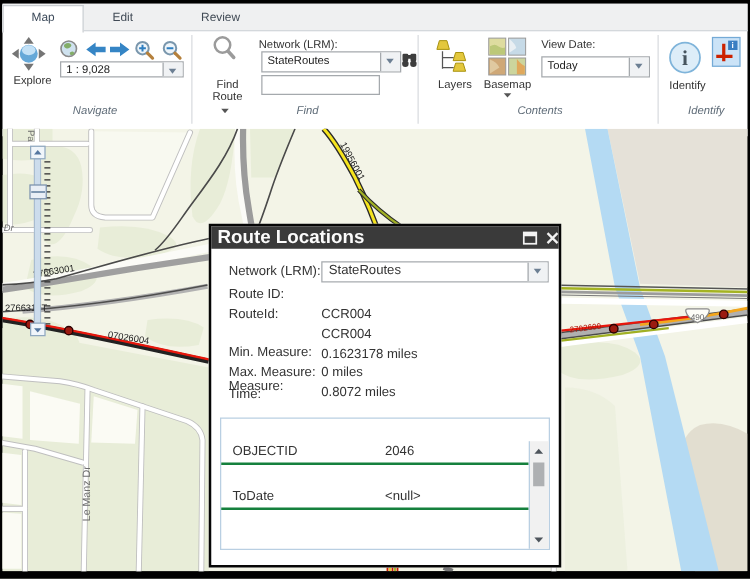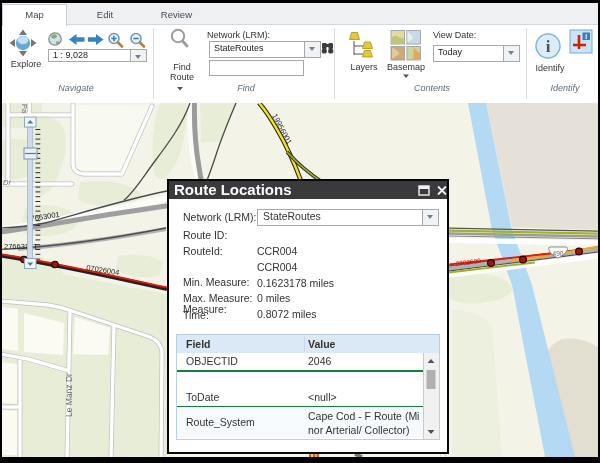--- a/index.html
+++ b/index.html
@@ -26,21 +26,21 @@
 .trow{position:absolute;left:0;width:246px;line-height:17px;border-bottom:2px solid #15803d;}
 .tc2{position:absolute;left:131px;top:0;}
 #scroll{position:absolute;right:0;top:18px;width:15px;bottom:0;background:#f1f1f1;border-left:1px solid #b9cfe2;}
 </style>
 </head>
 <body>
 
 <div id="ribbon">
   <div id="tabbar"></div>
   <div id="tabMap">Map</div>
-  <div class="tab" style="left:88px;width:30px;text-align:center;">Edit</div>
+  <div class="tab" style="left:88px;width:30px;">Edit</div>
   <div class="tab" style="left:146px;width:44px;text-align:right;">Review</div>
 
   <svg width="596" height="100" viewBox="2 3 596 100" style="position:absolute;left:0;top:0">
 
     <g fill="#757575">
       <path d="M23,29.5 L27,35 L19,35 Z"></path>
       <path d="M23,56.5 L27,51 L19,51 Z"></path>
       <path d="M9.5,43 L15,39 L15,47 Z"></path>
       <path d="M36.5,43 L31,39 L31,47 Z"></path>
     </g>
@@ -299,37 +299,28 @@
     <div class="fv" style="top:64px;">CCR004</div>
   <div class="fl" style="top:80px;margin-top:42px;">Measure:</div>
     <div class="fv" style="top:80px;">0.1623178 miles</div>
   <div class="fl" style="top:95px;">Min. Measure:</div>
     <div class="fv" style="top:95px;">0 miles</div>
   <div class="fl" style="top:111px;">Max. Measure:</div>
     <div class="fv" style="top:111px;">0.8072 miles</div>
   <div class="fl" style="top:128px;">Time:</div>
 
   <div id="tbl">
-    <div id="thead">
-        <span style="position:absolute;left:9px;">Field</span>
-        <span class="tc2">Value</span>
-        <span style="position:absolute;left:127px;top:2px;bottom:2px;width:1px;background:#c2d8ec;"></span>
-      </div>
     <div class="trow" style="top:18px;height:17px;">
         <span style="position:absolute;left:9px;">OBJECTID</span>
         <span class="tc2">2046</span>
       </div>
     <div class="trow" style="top:54px;height:17px;">
         <span style="position:absolute;left:9px;">ToDate</span>
         <span class="tc2">&lt;null&gt;</span>
       </div>
-    <div class="trow" style="top:72px;height:31px;background:#f6fafd;border-bottom:none;">
-        <span style="position:absolute;left:9px;top:7px;">Route_System</span>
-        <span class="tc2" style="line-height:14px;top:2px;">Cape Cod - F Route (Mi<br>nor Arterial/ Collector)</span>
-      </div>
     <div id="scroll">
       <svg width="15" height="86" viewBox="0 0 15 86">
         <path d="M7,6 l3.5,4 h-7 z" fill="#4e555c"></path>
         <rect x="2.5" y="17" width="9" height="19" fill="#aeb0b2"></rect>
         <path d="M7,81 l3.5,-4 h-7 z" fill="#4e555c"></path>
       </svg>
     </div>
   </div>
 </div>
 

